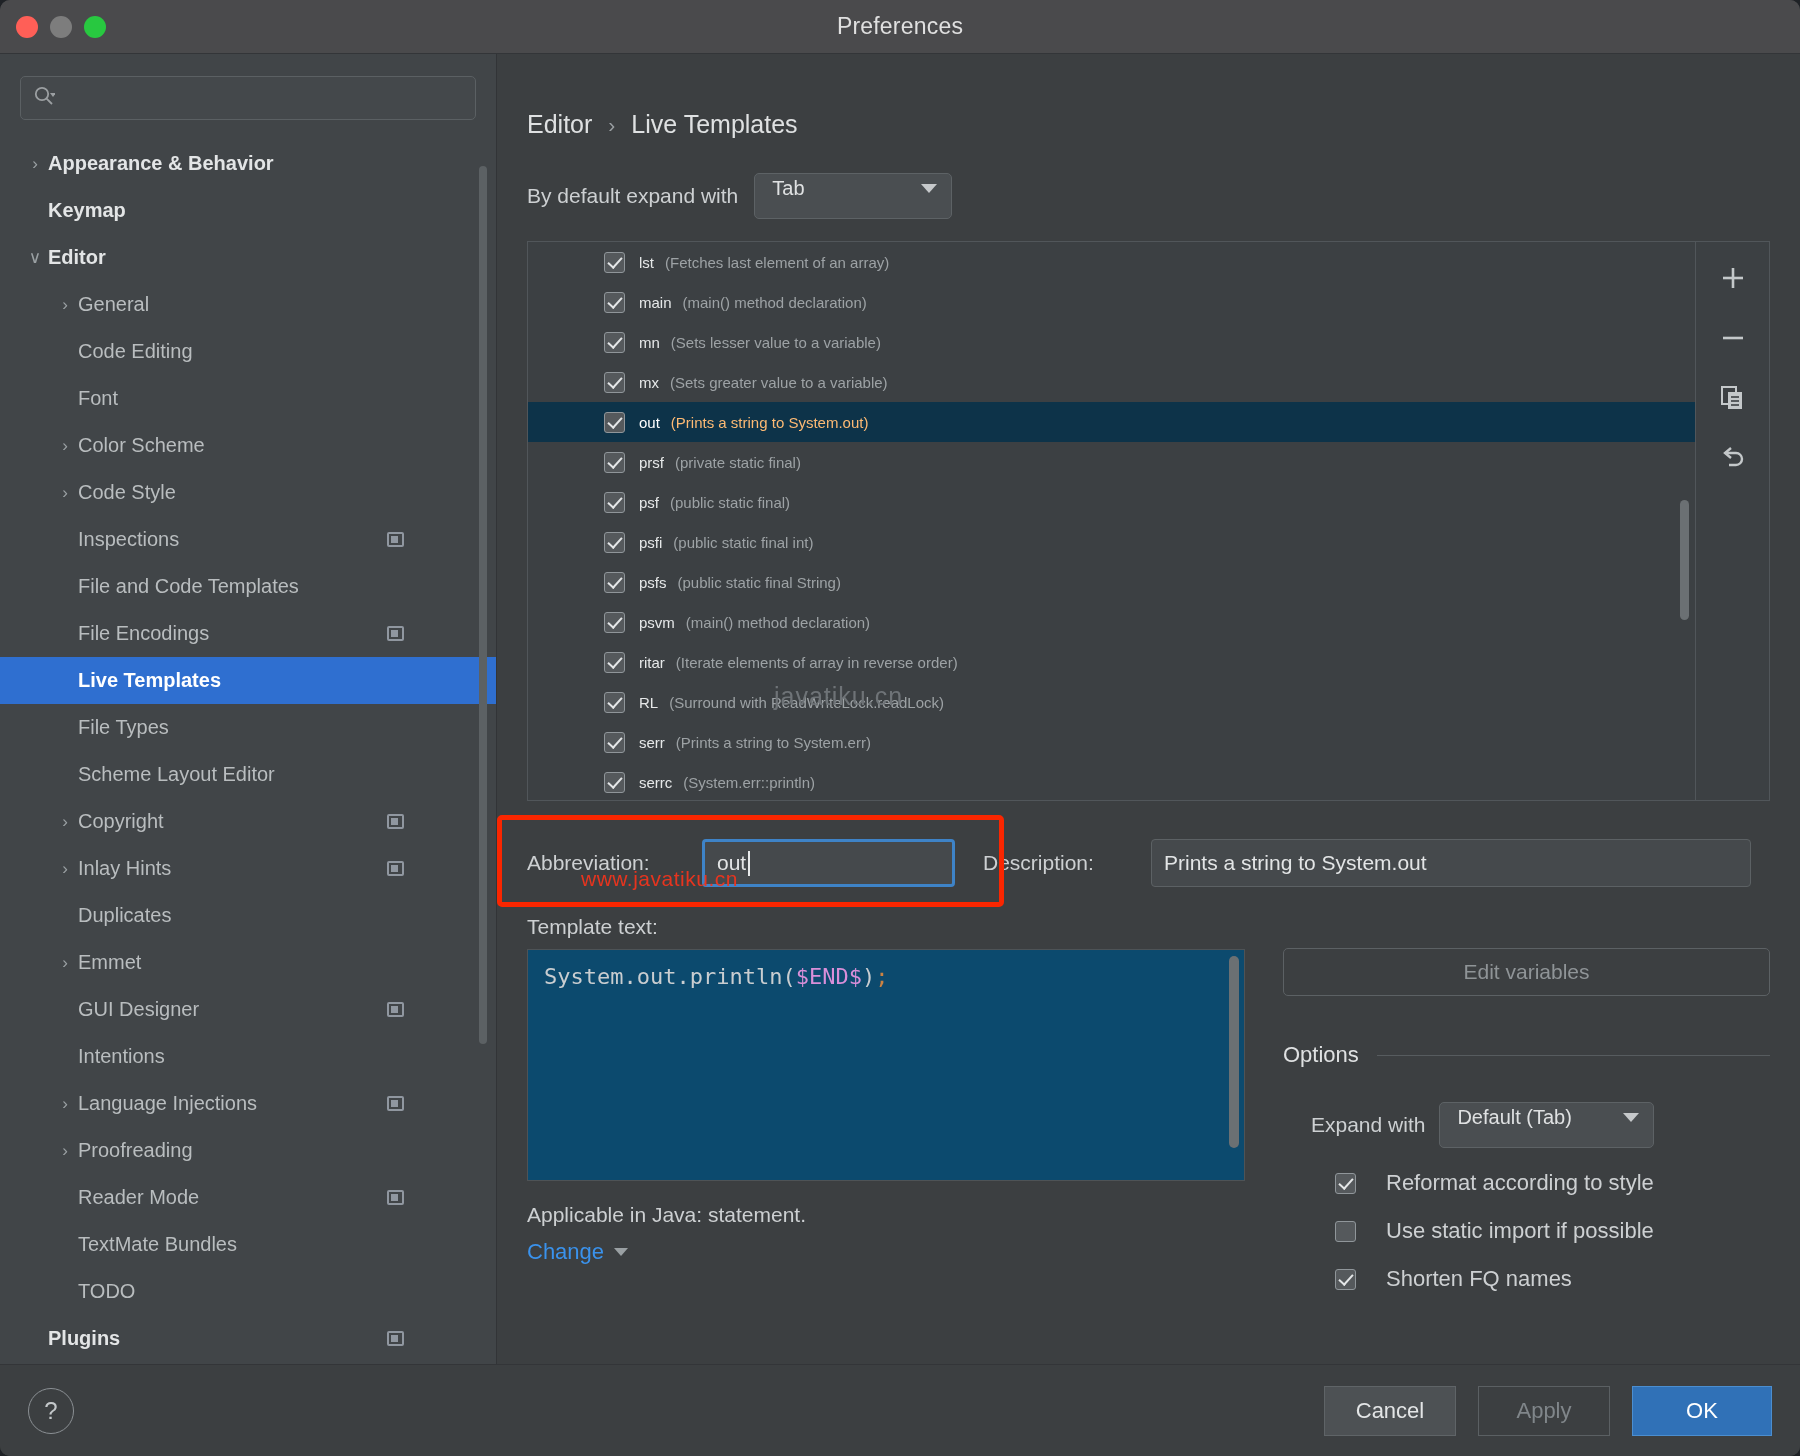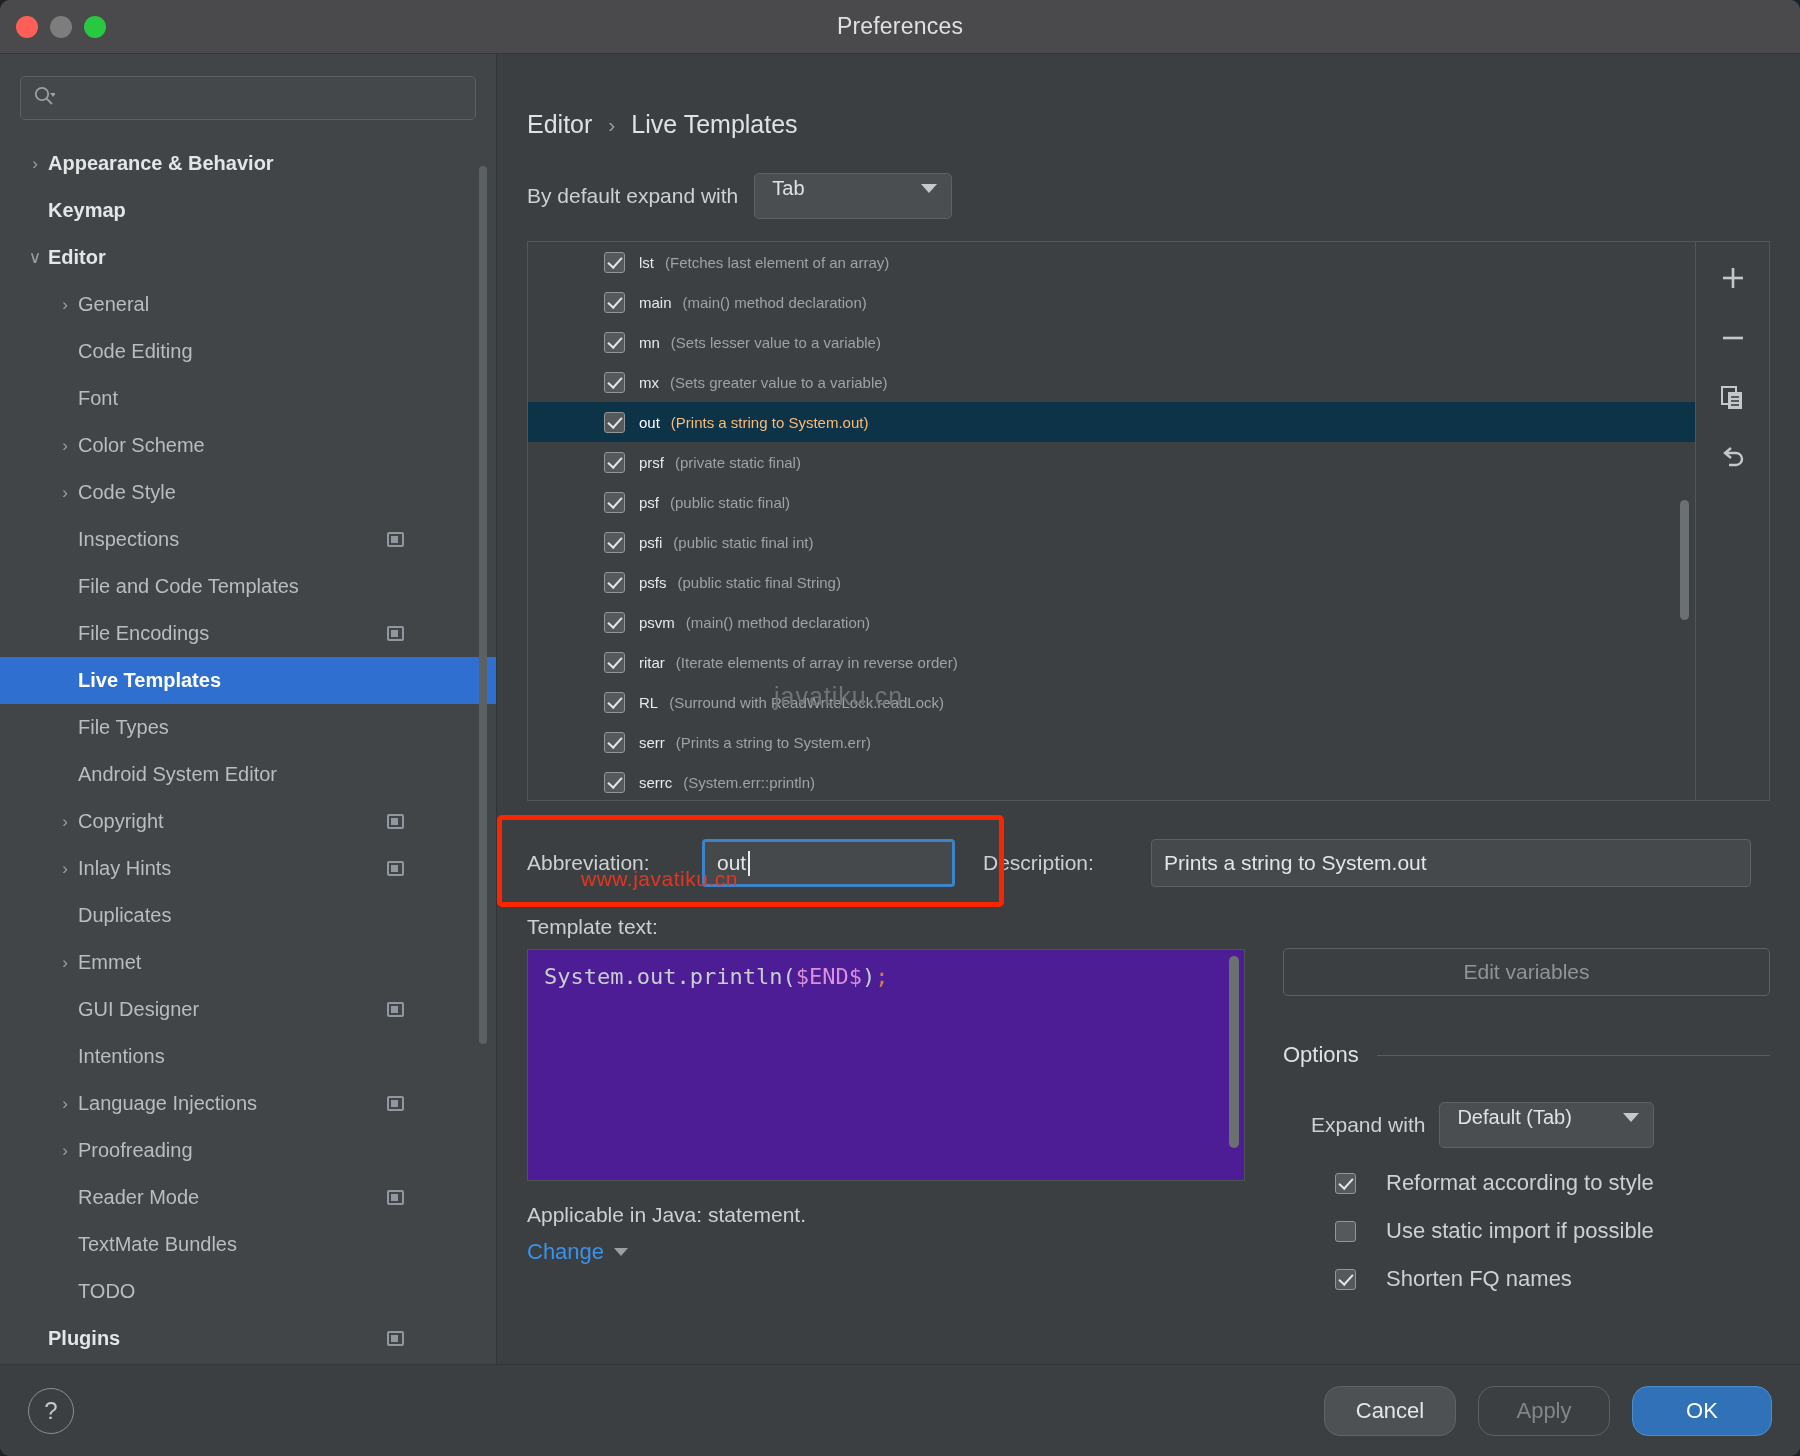--- a/index.html
+++ b/index.html
@@ -209,21 +209,21 @@
     color: #f0341d; font-size: 21px; letter-spacing: .5px;
     pointer-events: none; opacity: .95;
   }
 
   .twoCol { display: flex; margin-top: 28px; gap: 20px; }
   .leftCol { width: 718px; min-width: 718px; }
   .rightCol { flex: 1; padding-left: 18px; }
 
   .ttlabel { font-size: 21px; color: #cdd0d2; margin-bottom: 10px; }
   .codebox {
-    height: 232px; background: #4c1d95;
+    height: 232px; background: #0c4a6e;
     border: 1px solid #4e5356; position: relative; overflow: hidden;
     padding: 14px 16px;
     font-family: "DejaVu Sans Mono", monospace; font-size: 22px;
   }
   .code-plain { color: #c9cdd0; }
   .code-var  { color: #d98fd9; }
   .code-semi { color: #cc8242; }
   .code-scroll {
     position: absolute; right: 5px; top: 6px;
     width: 10px; height: 192px; border-radius: 5px; background: #6b7073;
@@ -271,21 +271,21 @@
   }
   .help {
     width: 46px; height: 46px; border-radius: 50%;
     border: 1.5px solid #8b9094; color: #c4c8ca;
     display: flex; align-items: center; justify-content: center;
     font-size: 24px; cursor: default;
   }
   .footer .spacer { flex: 1; }
   .fbtn {
     height: 50px; min-width: 132px; padding: 0 26px; margin-left: 22px;
-    border-radius: 16px; font-size: 22px;
+    border-radius: 0; font-size: 22px;
     display: flex; align-items: center; justify-content: center; cursor: default;
   }
   .fbtn.cancel { background: #4d5154; border: 1px solid #5f6467; color: #e3e5e6; }
   .fbtn.apply  { background: transparent; border: 1px solid #5b6063; color: #80868a; }
   .fbtn.ok     { background: #3071b7; border: 1px solid #4b8ed0; color: #ffffff; min-width: 140px; }
 </style>
 </head>
 <body>
 
 <div class="window">
@@ -365,21 +365,21 @@
           <div class="trow lvl1 selected">
             <span class="arrow"></span>
             <span class="lbl">Live Templates</span>
           </div>
           <div class="trow lvl1">
             <span class="arrow"></span>
             <span class="lbl">File Types</span>
           </div>
           <div class="trow lvl1">
             <span class="arrow"></span>
-            <span class="lbl">Android System Editor</span>
+            <span class="lbl">Scheme Layout Editor</span>
           </div>
           <div class="trow lvl1">
             <span class="arrow">›</span>
             <span class="lbl">Copyright</span>
             <span class="badge"></span>
           </div>
           <div class="trow lvl1">
             <span class="arrow">›</span>
             <span class="lbl">Inlay Hints</span>
             <span class="badge"></span>

